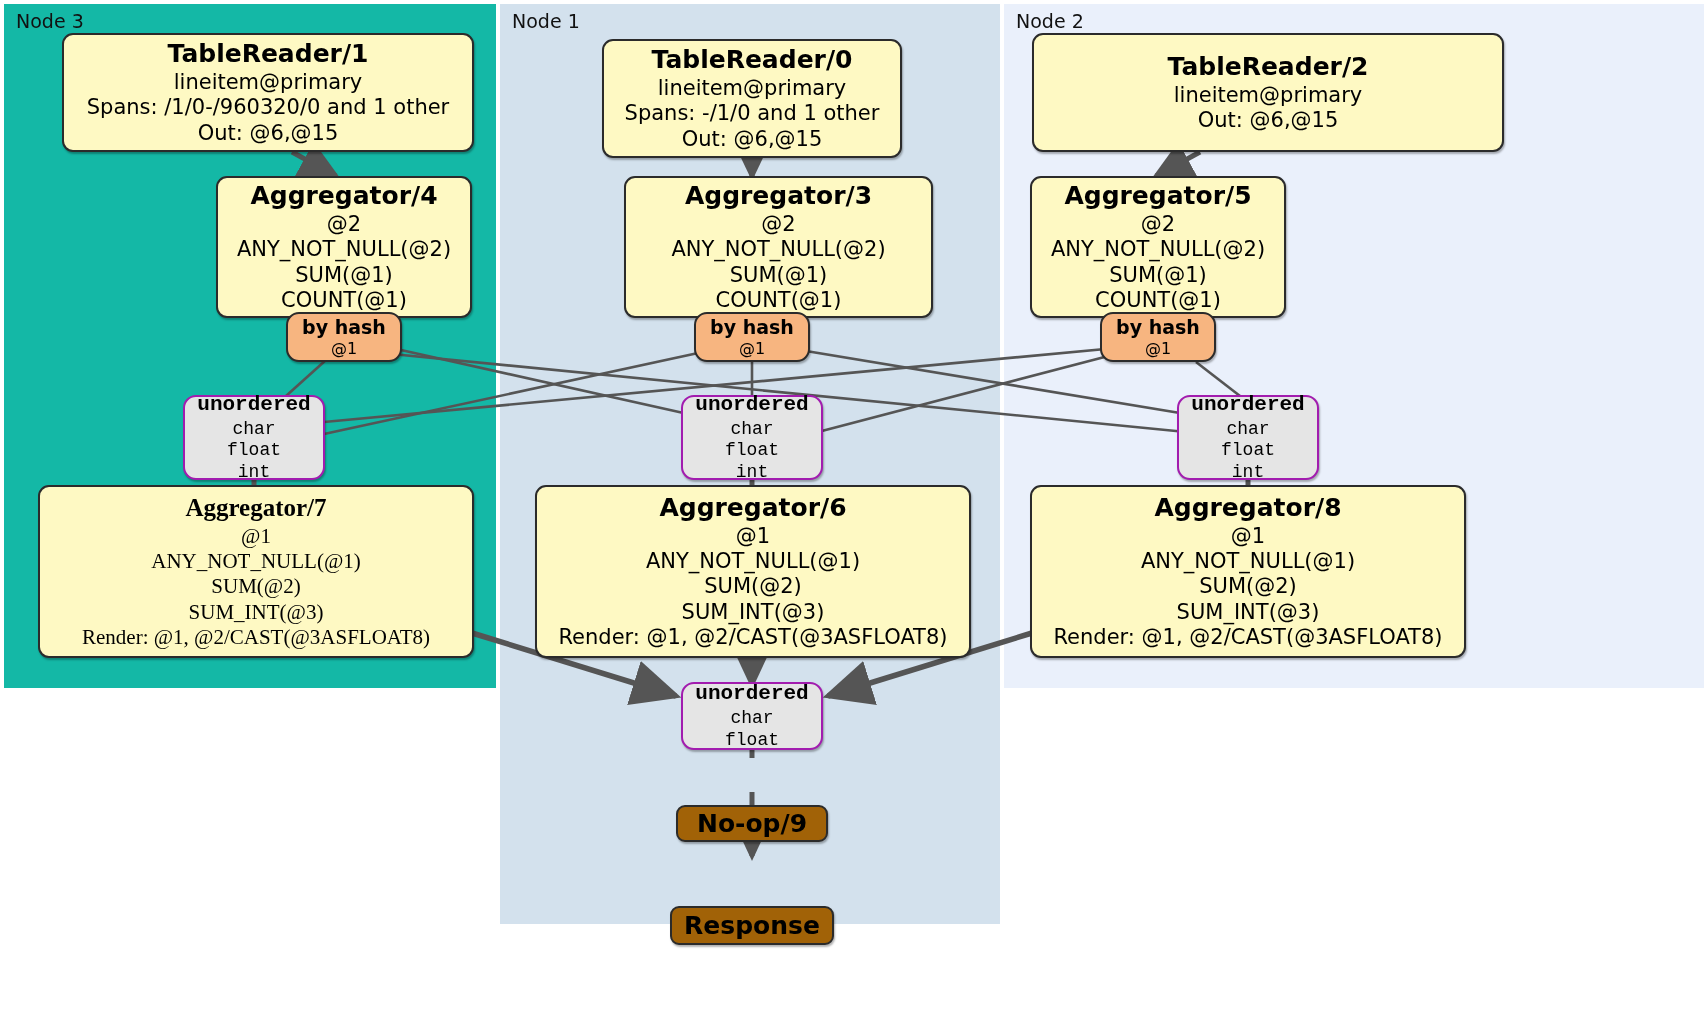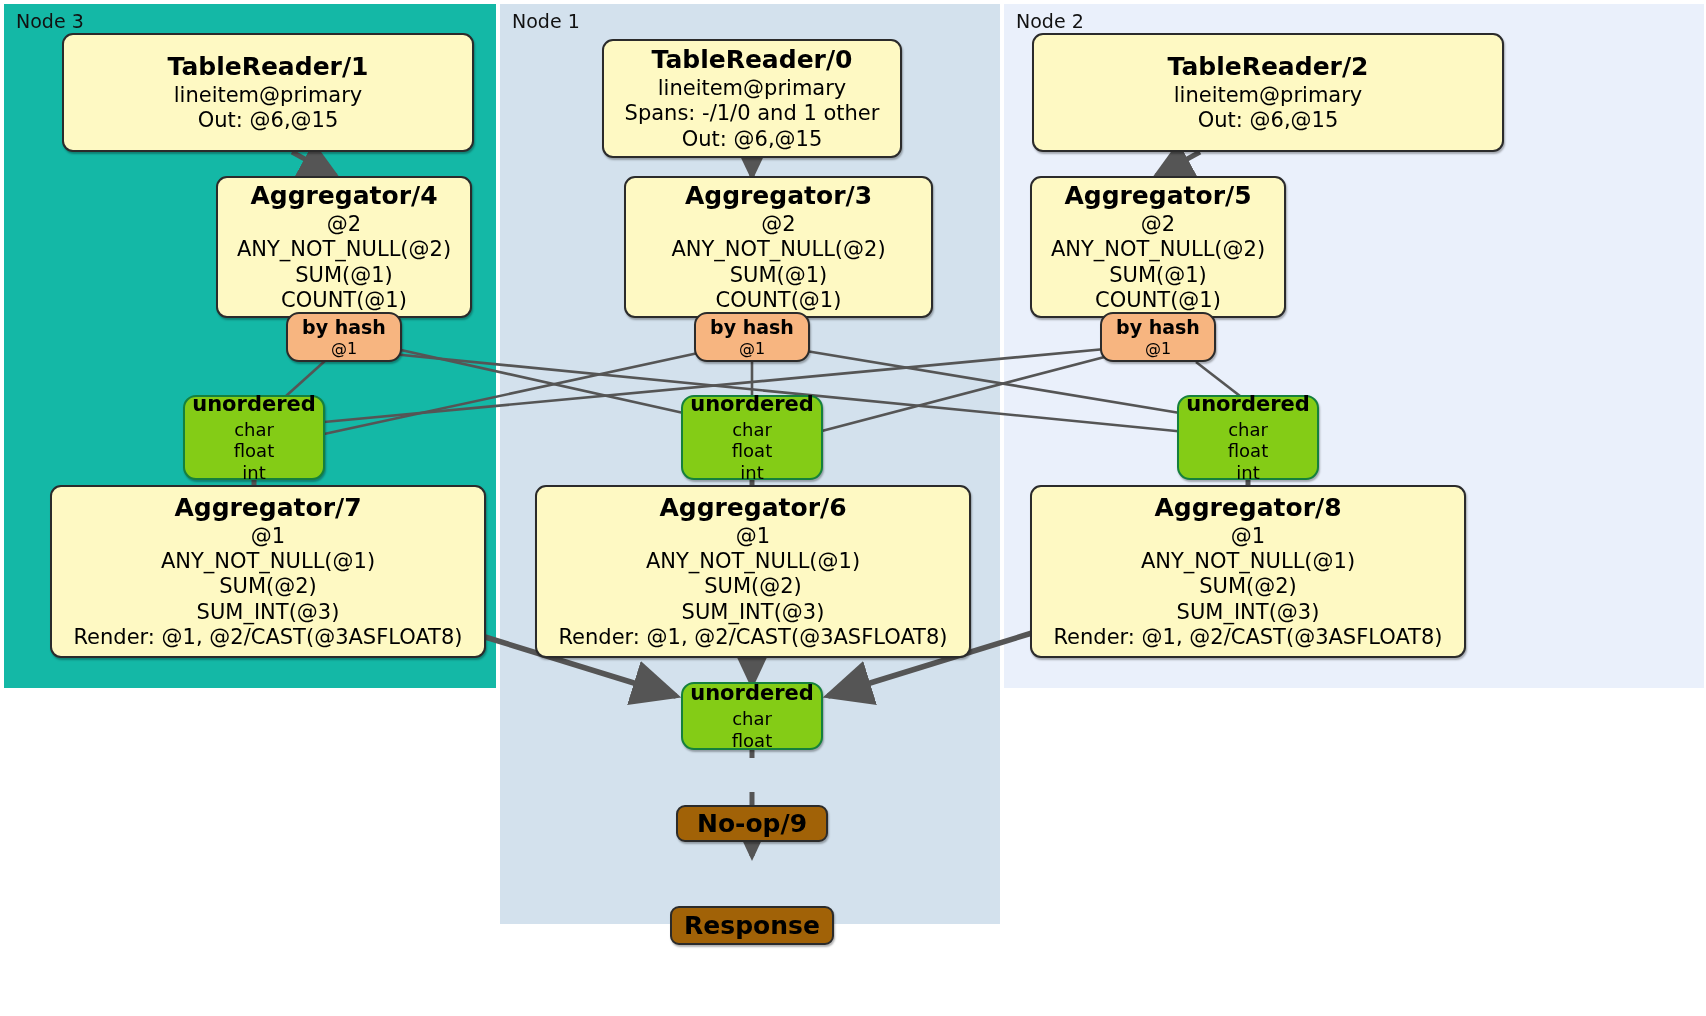--- a/index.html
+++ b/index.html
@@ -40,23 +40,24 @@
   
   .router{
     background:#f7b580;border:2px solid #2b2b2b;border-radius:13px;
     box-shadow:1px 2px 2px rgba(0,0,0,.30);
     font-size:16px;
   }
   .router .ttl{font-size:19px;}
 
   
   .sync{
-    background:#84cc16;border:2px solid #15803d;border-radius:13px;
+    background:#e5e5e5;border:2px solid #a21caf;border-radius:13px;
     box-shadow:1px 2px 2px rgba(0,0,0,.30);
     font-size:18px;
+    font-family:Liberation Mono, monospace;
   }
   .sync .ttl{font-size:21px;margin-bottom:2px;}
 
   
   .pill{
     background:#a16207;border:2px solid #2b2b2b;border-radius:9px;
     box-shadow:1px 2px 2px rgba(0,0,0,.30);
     margin-top:48px;
   }
   .pill .ttl{font-size:25px;}
@@ -128,20 +129,21 @@
     </g>
 
     <g stroke="#555" stroke-width="5" fill="none" marker-end="url(#ahs)">
       <path d="M752,792 L752,856"></path>
     </g>
   </svg>
 
   <div class="gbox proc z1" style="left:62px;top:33px;width:412px;height:119px;">
     <div class="ttl">TableReader/1</div>
     <div class="ln">lineitem@primary</div>
+    <div class="ln">Spans: /1/0-/960320/0 and 1 other</div>
     <div class="ln">Out: @6,@15</div>
   </div>
 
   <div class="gbox proc z1" style="left:602px;top:33px;width:300px;height:119px;margin-top:6px;">
     <div class="ttl">TableReader/0</div>
     <div class="ln">lineitem@primary</div>
     <div class="ln">Spans: -/1/0 and 1 other</div>
     <div class="ln">Out: @6,@15</div>
   </div>
 
@@ -204,21 +206,21 @@
     <div class="ln">int</div>
   </div>
 
   <div class="gbox sync z2" style="left:1177px;top:395px;width:142px;height:85px;">
     <div class="ttl">unordered</div>
     <div class="ln">char</div>
     <div class="ln">float</div>
     <div class="ln">int</div>
   </div>
 
-  <div class="gbox proc z3" style="left:50px;top:485px;width:436px;height:173px;">
+  <div class="gbox proc z3" style="left:38px;top:485px;width:436px;height:173px;font-family:Liberation Serif, serif;">
     <div class="ttl">Aggregator/7</div>
     <div class="ln">@1</div>
     <div class="ln">ANY_NOT_NULL(@1)</div>
     <div class="ln">SUM(@2)</div>
     <div class="ln">SUM_INT(@3)</div>
     <div class="ln">Render: @1, @2/CAST(@3ASFLOAT8)</div>
   </div>
 
   <div class="gbox proc z3" style="left:535px;top:485px;width:436px;height:173px;">
     <div class="ttl">Aggregator/6</div>

